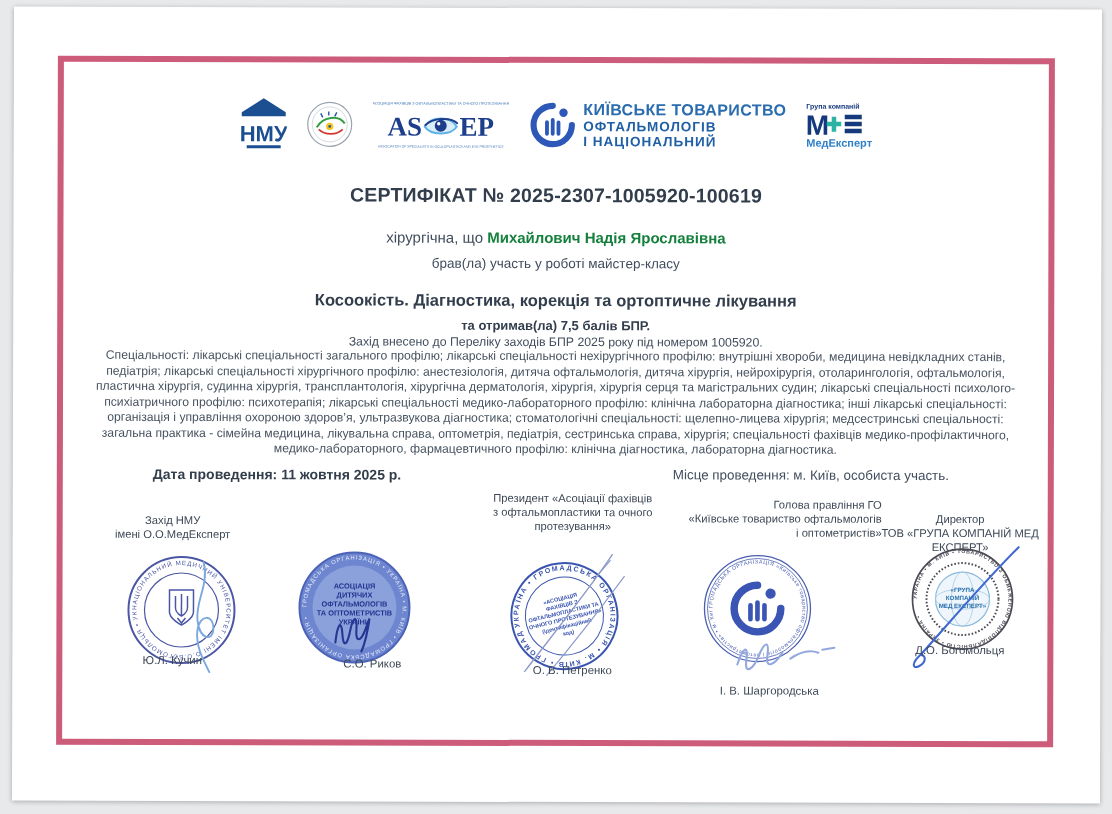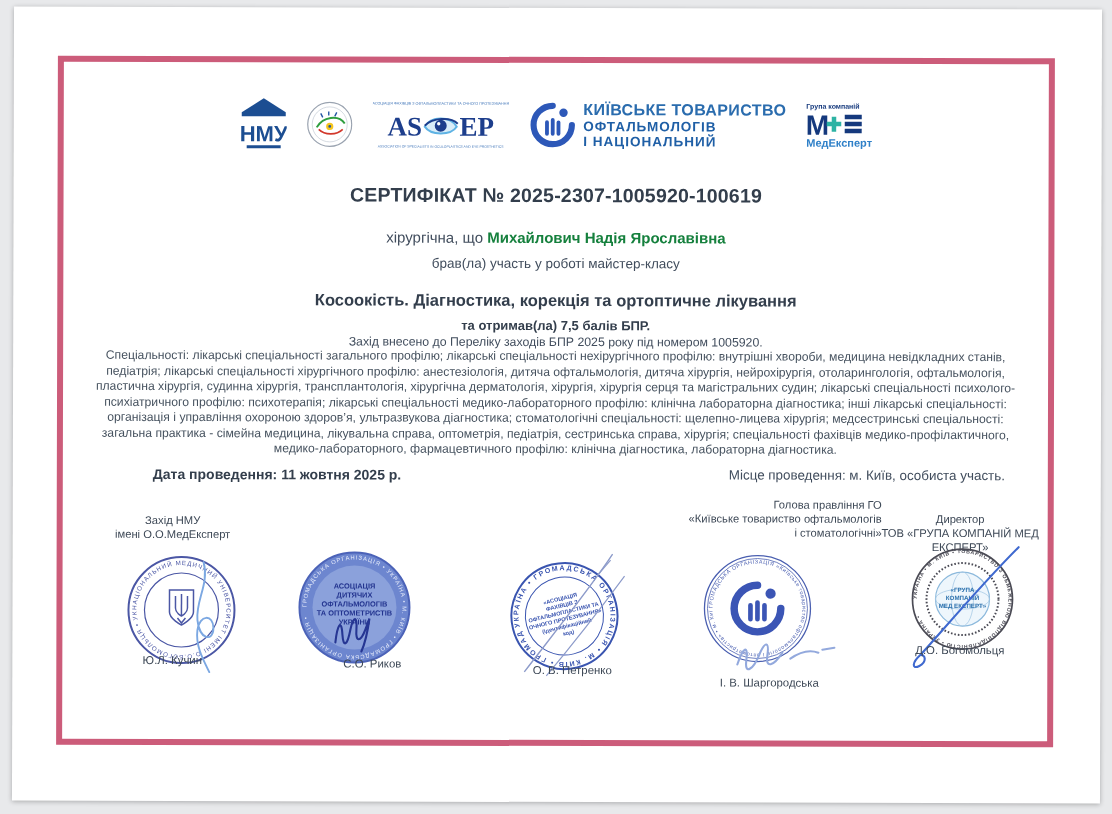--- a/index.html
+++ b/index.html
@@ -28,21 +28,21 @@
   .confirm b{color:#15803d;}
   .participation{top:248px;font-size:13.5px;}
   .course{top:283px;font-size:16.5px;font-weight:700;color:#333e4c;}
   .points{top:310px;font-size:13px;font-weight:700;color:#333e4c;}
   .registry{top:327px;font-size:12.3px;}
   .specialties{
     position:absolute;left:72px;top:341px;width:941px;
     font-size:12.2px;line-height:15.5px;text-align:center;color:#46525f;
   }
   .date-line{position:absolute;top:459px;left:140px;font-size:14px;font-weight:700;color:#333e4c;}
-  .place-line{position:absolute;top:459px;left:716px;font-size:13.4px;}
+  .place-line{position:absolute;top:459px;left:660px;font-size:13.4px;}
   .sig-col{position:absolute;top:478px;height:230px;}
   .sig-title{position:absolute;width:100%;text-align:center;font-size:11.2px;line-height:13.8px;color:#3d4856;}
   .sig-name{position:absolute;width:100%;text-align:center;font-size:11.4px;color:#3d4856;}
   .stamp{position:absolute;}
   
   .kyiv-text{display:flex;flex-direction:column;justify-content:center;line-height:1.12;}
   .kyiv-text .l1{font-size:16px;font-weight:700;letter-spacing:.4px;color:#2a6cae;}
   .kyiv-text .l2,.kyiv-text .l3{font-size:13.5px;font-weight:700;letter-spacing:1px;color:#1f5fa6;}
   .medexpert{display:flex;flex-direction:column;align-items:flex-start;line-height:1.1;}
   .medexpert .group{font-size:7px;font-weight:700;color:#15397d;}
@@ -169,20 +169,25 @@
         <text x="65" y="64">ОФТАЛЬМОЛОГІВ</text>
         <text x="65" y="73">ТА ОПТОМЕТРИСТІВ</text>
         <text x="65" y="82">УКРАЇНИ</text>
       </g>
       <path d="M46,100 c2,-18 6,-24 7,-8 c1,14 5,11 8,-5 c3,-14 7,-14 6,0 c-1,13 4,13 9,0 l4,-11 c-2,15 -4,24 -8,33" fill="none" stroke="#263693" stroke-width="2.1" stroke-linecap="round"></path>
     </svg>
     <div class="sig-name" style="top:172px;">С.О. Риков</div>
   </div>
 
   <div class="sig-col" style="left:450px;width:220px;">
+    <div class="sig-title" style="top:6px;">
+      <div>Президент «Асоціації фахівців</div>
+      <div>з офтальмопластики та очного</div>
+      <div>протезування»</div>
+    </div>
     <svg class="stamp" style="left:32px;top:58px;" width="150" height="145" viewBox="0 0 150 145">
       <defs>
           <path id="s3r" d="M70,72 m-46,0 a46,46 0 1,1 92,0 a46,46 0 1,1 -92,0"></path>
         </defs>
       <g transform="rotate(-14 70 72)">
         <circle cx="70" cy="72" r="53" fill="none" stroke="#3a55b0" stroke-width="2"></circle>
         <circle cx="70" cy="72" r="39" fill="none" stroke="#3a55b0" stroke-width="1"></circle>
         <text font-size="7" font-weight="bold" fill="#3a55b0" letter-spacing="1.6"><textPath href="#s3r">УКРАЇНА • ГРОМАДСЬКА ОРГАНІЗАЦІЯ • М. КИЇВ • ГРОМАДСЬКА ОРГАНІЗАЦІЯ •</textPath></text>
         <g font-size="5.6" font-weight="bold" fill="#3a55b0" text-anchor="middle">
           <text x="70" y="56">«АСОЦІАЦІЯ</text>
@@ -199,33 +204,33 @@
         <path d="M104,30 l12,-14" stroke-width="1.2"></path>
       </g>
     </svg>
     <div class="sig-name" style="top:178px;">О. В. Петренко</div>
   </div>
 
   <div class="sig-col" style="left:645px;width:224px;">
     <div class="sig-title" style="top:12px;text-align:right;">
       <div>Голова правління ГО</div>
       <div>«Київське товариство офтальмологів</div>
-      <div>і стоматологічні»</div>
+      <div>і оптометристів»</div>
     </div>
     <svg class="stamp" style="left:22px;top:58px;" width="170" height="155" viewBox="0 0 170 155">
       <defs>
           <path id="s4r" d="M78,64 m-45,0 a45,45 0 1,1 90,0 a45,45 0 1,1 -90,0"></path>
         </defs>
       <circle cx="78" cy="64" r="53" fill="none" stroke="#4a5fb0" stroke-width="1.3"></circle>
       <circle cx="78" cy="64" r="50" fill="none" stroke="#4a5fb0" stroke-width=".8"></circle>
       <text font-size="5.4" fill="#4a5fb0" letter-spacing=".6"><textPath href="#s4r">ГРОМАДСЬКА ОРГАНІЗАЦІЯ «Київське товариство офтальмологів і оптометристів» • м. Київ • код ЄДРПОУ •</textPath></text>
       <use href="#handeye" x="50" y="36" width="56" height="56" style="color:#3b55b5"></use>
       <path d="M58,120 c6,-18 11,-20 9,-4 c-2,15 7,9 13,-6 c6,-14 10,-13 8,1 c-2,13 6,11 15,-3 m8,6 c10,-7 20,-9 28,-6 m4,-3 l12,-2" fill="none" stroke="#93a9dd" stroke-width="2.1" stroke-linecap="round"></path>
     </svg>
-    <div class="sig-name" style="top:190px;">І. В. Шаргородська</div>
+    <div class="sig-name" style="top:198px;">І. В. Шаргородська</div>
   </div>
 
   <div class="sig-col" style="left:840px;width:215px;">
     <div class="sig-title" style="top:26px;">
       <div>Директор</div>
       <div>ТОВ «ГРУПА КОМПАНІЙ МЕД ЕКСПЕРТ»</div>
     </div>
     <svg class="stamp" style="left:38px;top:50px;" width="160" height="140" viewBox="0 0 160 140">
       <defs>
           <path id="s5r" d="M72,62 m-46,0 a46,46 0 1,1 92,0 a46,46 0 1,1 -92,0"></path>

